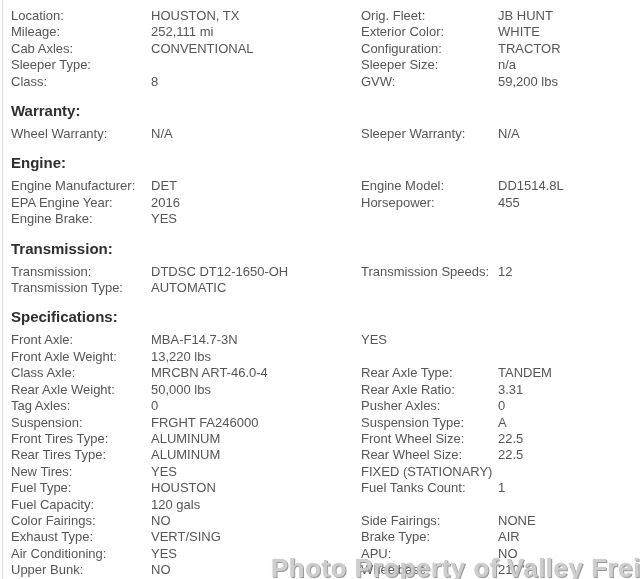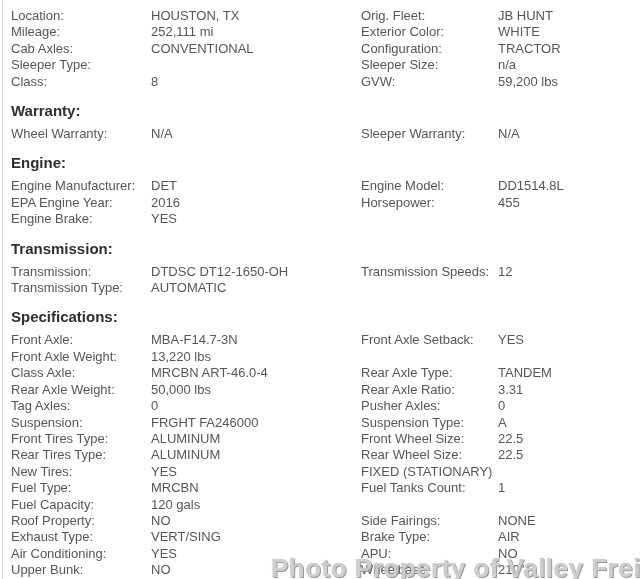--- a/index.html
+++ b/index.html
@@ -135,21 +135,20 @@
       <span class="cell"></span>
       <span class="cell"></span>
     </div>
   </div>
 
   <div class="section">
     <div class="section-heading">Specifications:</div>
     <div class="row">
       <span class="cell">Front Axle:</span>
       <span class="cell">MBA-F14.7-3N</span>
-      <span class="cell">Front Axle Setback:</span>
       <span class="cell">YES</span>
     </div>
     <div class="row">
       <span class="cell">Front Axle Weight:</span>
       <span class="cell">13,220 lbs</span>
       <span class="cell"></span>
       <span class="cell"></span>
     </div>
     <div class="row">
       <span class="cell">Class Axle:</span>
@@ -187,32 +186,32 @@
       <span class="cell">Rear Wheel Size:</span>
       <span class="cell">22.5</span>
     </div>
     <div class="row">
       <span class="cell">New Tires:</span>
       <span class="cell">YES</span>
       <span class="cell">FIXED (STATIONARY)</span>
     </div>
     <div class="row">
       <span class="cell">Fuel Type:</span>
-      <span class="cell">MRCBN</span>
+      <span class="cell">HOUSTON</span>
       <span class="cell">Fuel Tanks Count:</span>
       <span class="cell">1</span>
     </div>
     <div class="row">
       <span class="cell">Fuel Capacity:</span>
       <span class="cell">120 gals</span>
       <span class="cell"></span>
       <span class="cell"></span>
     </div>
     <div class="row">
-      <span class="cell">Roof Property:</span>
+      <span class="cell">Color Fairings:</span>
       <span class="cell">NO</span>
       <span class="cell">Side Fairings:</span>
       <span class="cell">NONE</span>
     </div>
     <div class="row">
       <span class="cell">Exhaust Type:</span>
       <span class="cell">VERT/SING</span>
       <span class="cell">Brake Type:</span>
       <span class="cell">AIR</span>
     </div>

